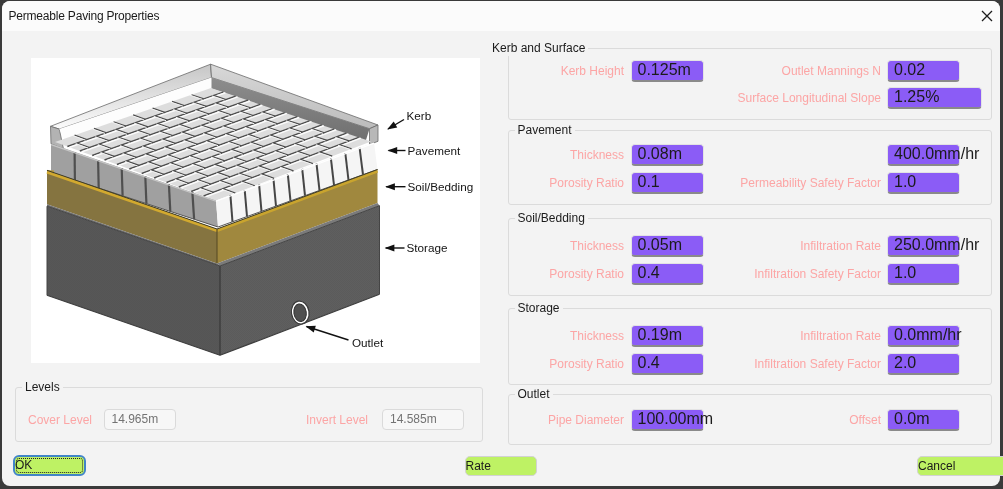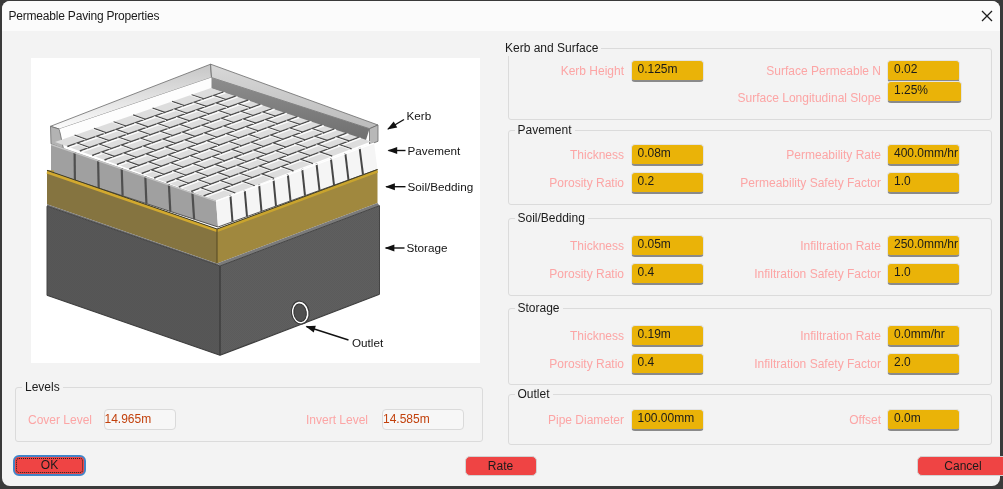--- a/index.html
+++ b/index.html
@@ -4,31 +4,31 @@
 html,body{margin:0;padding:0}
 body{width:1003px;height:489px;background:#3a3a3a;overflow:hidden;
   font-family:"Liberation Sans",sans-serif;-webkit-font-smoothing:antialiased}
 #dlg{position:absolute;left:2px;top:1px;width:998px;height:485px;background:#f3f3f3;
   border-radius:8px;overflow:hidden}
 #tbar{position:absolute;left:0;top:0;width:100%;height:30px;background:#fbfbfb}
 #title{position:absolute;left:6.5px;top:7.5px;font-size:12px;letter-spacing:-0.2px;color:#1a1a1a}
 #xbtn{position:absolute;left:974px;top:4px;width:22px;height:22px}
 .lab{position:absolute;width:260px;height:22px;line-height:22px;font-size:12px;
   color:#fca5a5;text-align:right;white-space:nowrap}
-.fld{position:absolute;height:22px;box-sizing:border-box;background:#eab308;
+.fld{position:absolute;height:22px;box-sizing:border-box;background:#8b5cf6;
   border:1px solid #e3e3e3;border-bottom:2px solid #8a8a8a;border-radius:4px;
-  font-size:12px;color:#1b1b1b;line-height:17.5px;padding-left:6px;white-space:nowrap}
+  font-size:16px;color:#1b1b1b;line-height:17.5px;padding-left:6px;white-space:nowrap}
 .fldd{position:absolute;height:21px;box-sizing:border-box;background:#f7f7f7;
-  border:1px solid #dadada;border-radius:4px;font-size:12px;color:#c2410c;
-  line-height:18px;}
+  border:1px solid #dadada;border-radius:4px;font-size:12px;color:#737373;
+  line-height:18px;padding-left:7px}
 .grp{position:absolute;border:1px solid #dbdbdb;border-radius:3px;box-sizing:border-box}
 .grplab{position:absolute;height:16px;line-height:16px;font-size:12px;color:#1b1b1b;
   background:#f3f3f3;padding:0 3px;white-space:nowrap}
-.btn{position:absolute;box-sizing:border-box;background:#ef4444;border:1px solid #d2d2d2;
-  border-radius:5px;font-size:12px;color:#1b1b1b;text-align:center}
+.btn{position:absolute;box-sizing:border-box;background:#bef264;border:1px solid #d2d2d2;
+  border-radius:5px;font-size:12px;color:#1b1b1b;}
 #imgpanel{position:absolute;left:31px;top:58px;width:449px;height:305px;background:#fff}
 </style></head><body>
 <div id="dlg">
 <div id="tbar"></div>
 <div id="title">Permeable Paving Properties</div>
 <svg id="xbtn" viewBox="0 0 22 22">
       <path d="M6 6 L16 16 M16 6 L6 16" stroke="#1d1d1d" stroke-width="1.3" fill="none"></path>
     </svg>
 </div>
 <div id="abs" style="position:absolute;left:0;top:0;width:1003px;height:489px">
@@ -335,42 +335,41 @@
 <text x="407.5" y="154.8" font-size="11.7" fill="#141414">Pavement</text>
       <line x1="405.5" y1="150.5" x2="388.5" y2="150.5" stroke="#111" stroke-width="1.4" marker-end="url(#ah)"></line>
 <text x="407.5" y="191.0" font-size="11.7" fill="#141414">Soil/Bedding</text>
       <line x1="405.5" y1="186.7" x2="386.2" y2="186.7" stroke="#111" stroke-width="1.4" marker-end="url(#ah)"></line>
 <text x="406.5" y="252.0" font-size="11.7" fill="#141414">Storage</text>
       <line x1="404.5" y1="248.0" x2="385.7" y2="248.0" stroke="#111" stroke-width="1.4" marker-end="url(#ah)"></line>
 <text x="352.0" y="347.3" font-size="11.7" fill="#141414">Outlet</text>
       <line x1="348.5" y1="340.0" x2="306.5" y2="326.5" stroke="#111" stroke-width="1.4" marker-end="url(#ah)"></line>
 </svg>
 <div class="grp" style="left:507.5px;top:47.5px;width:484px;height:72px"></div>
-    <div class="grplab" style="left:502px;top:39.5px">Kerb and Surface</div>
+    <div class="grplab" style="left:489px;top:39.5px">Kerb and Surface</div>
 <div class="grp" style="left:507.5px;top:130.0px;width:484px;height:75px"></div>
     <div class="grplab" style="left:514.5px;top:122.0px">Pavement</div>
 <div class="grp" style="left:507.5px;top:217.5px;width:484px;height:78px"></div>
     <div class="grplab" style="left:514.5px;top:209.5px">Soil/Bedding</div>
 <div class="grp" style="left:507.5px;top:308.0px;width:484px;height:76.5px"></div>
     <div class="grplab" style="left:514.5px;top:300.0px">Storage</div>
 <div class="grp" style="left:507.5px;top:393.5px;width:484px;height:51.5px"></div>
     <div class="grplab" style="left:514.5px;top:385.5px">Outlet</div>
 <div class="grp" style="left:15.0px;top:387.0px;width:467.5px;height:55px"></div>
     <div class="grplab" style="left:22.0px;top:379.0px">Levels</div>
 <div class="lab" style="left:364.0px;top:59.5px">Kerb Height</div>
 <div class="fld" style="left:630.5px;top:59.5px;width:73.5px">0.125m</div>
-<div class="lab" style="left:621.0px;top:59.5px">Surface Permeable N</div>
+<div class="lab" style="left:621.0px;top:59.5px">Outlet Mannings N</div>
 <div class="fld" style="left:887.0px;top:59.5px;width:72.5px">0.02</div>
 <div class="lab" style="left:621.0px;top:87.0px">Surface Longitudinal Slope</div>
-<div class="fld" style="left:887.0px;top:81px;width:75px">1.25%</div>
+<div class="fld" style="left:887.0px;top:87.0px;width:95px">1.25%</div>
 <div class="lab" style="left:364.0px;top:144.0px">Thickness</div>
 <div class="fld" style="left:630.5px;top:144.0px;width:73.5px">0.08m</div>
 <div class="lab" style="left:364.0px;top:171.8px">Porosity Ratio</div>
-<div class="fld" style="left:630.5px;top:171.8px;width:73.5px">0.2</div>
-<div class="lab" style="left:621.0px;top:144.0px">Permeability Rate</div>
+<div class="fld" style="left:630.5px;top:171.8px;width:73.5px">0.1</div>
 <div class="fld" style="left:887.0px;top:144.0px;width:72.5px">400.0mm/hr</div>
 <div class="lab" style="left:621.0px;top:171.8px">Permeability Safety Factor</div>
 <div class="fld" style="left:887.0px;top:171.8px;width:72.5px">1.0</div>
 <div class="lab" style="left:364.0px;top:235.0px">Thickness</div>
 <div class="fld" style="left:630.5px;top:235.0px;width:73.5px">0.05m</div>
 <div class="lab" style="left:364.0px;top:262.7px">Porosity Ratio</div>
 <div class="fld" style="left:630.5px;top:262.7px;width:73.5px">0.4</div>
 <div class="lab" style="left:621.0px;top:235.0px">Infiltration Rate</div>
 <div class="fld" style="left:887.0px;top:235.0px;width:72.5px">250.0mm/hr</div>
 <div class="lab" style="left:621.0px;top:262.7px">Infiltration Safety Factor</div>

